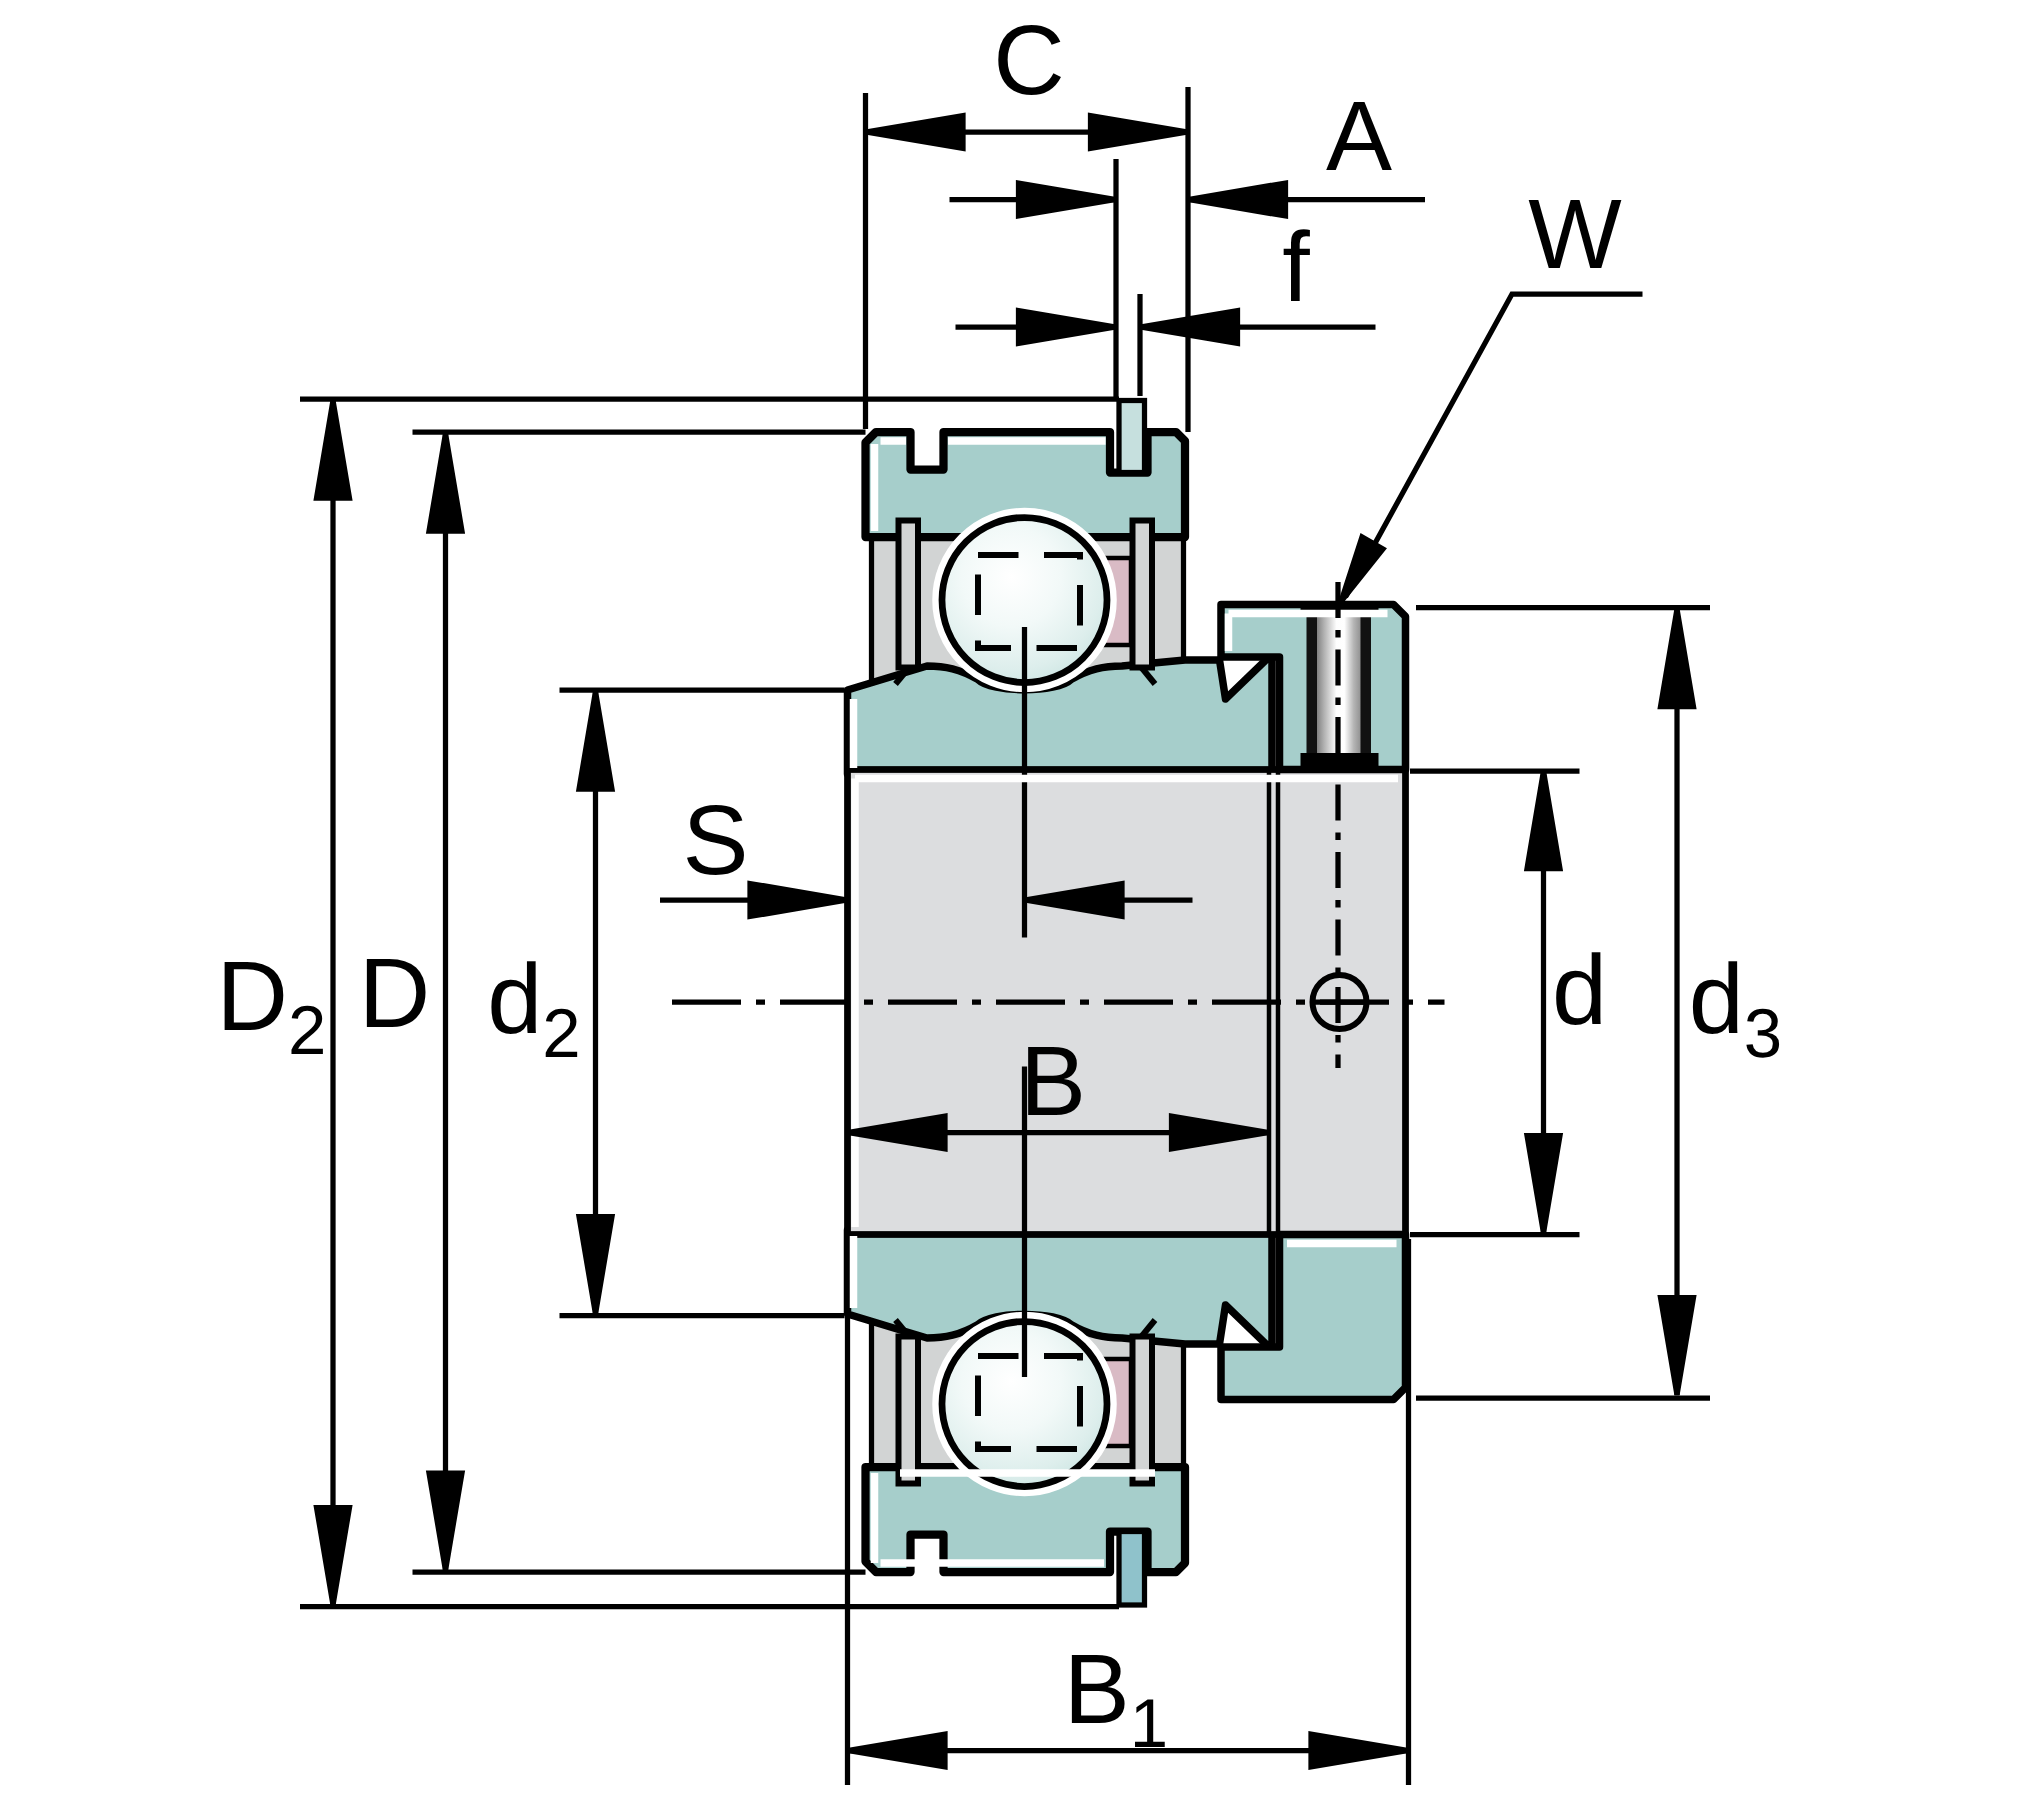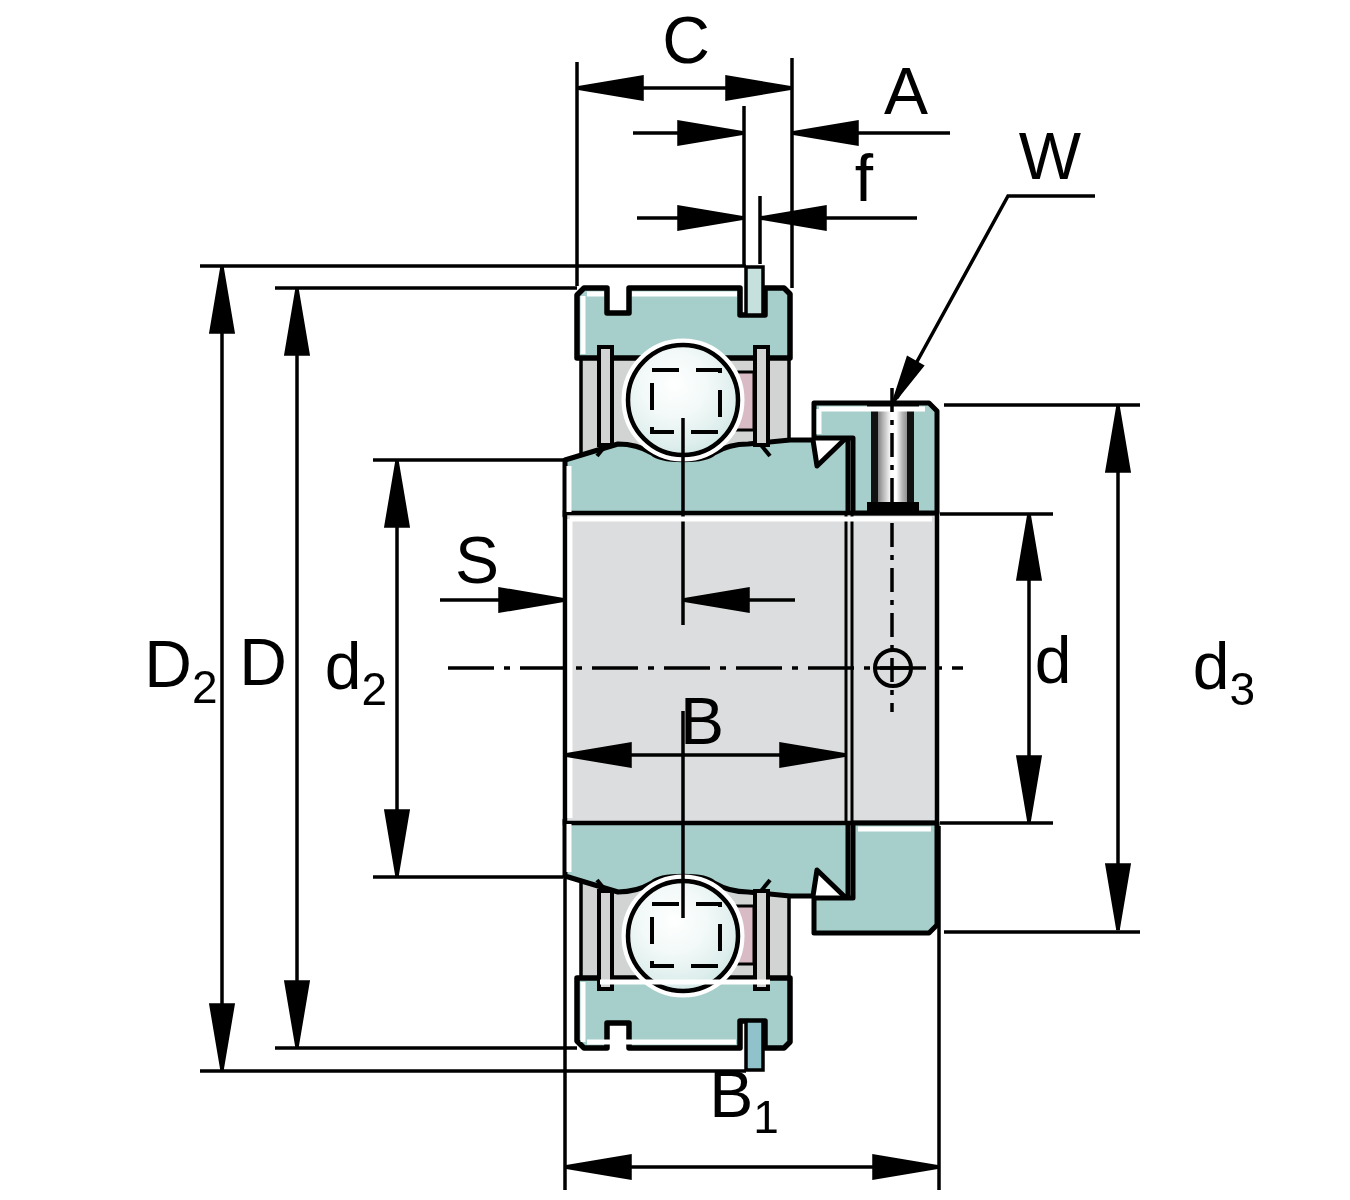--- a/index.html
+++ b/index.html
@@ -255,16 +255,16 @@
 <div class="dim-label" style="left:686px;top:46px"><span>C</span><span class="sub"></span></div>
 <div class="dim-label" style="left:906px;top:97px"><span>A</span><span class="sub"></span></div>
 <div class="dim-label" style="left:864px;top:184px"><span>f</span><span class="sub"></span></div>
 <div class="dim-label" style="left:1050px;top:162px"><span>W</span><span class="sub"></span></div>
 <div class="dim-label" style="left:181px;top:670px"><span>D</span><span class="sub">2</span></div>
 <div class="dim-label" style="left:263px;top:668px"><span>D</span><span class="sub"></span></div>
 <div class="dim-label" style="left:356px;top:672px"><span>d</span><span class="sub">2</span></div>
 <div class="dim-label" style="left:477px;top:566px"><span>S</span><span class="sub"></span></div>
 <div class="dim-label" style="left:702px;top:727px"><span>B</span><span class="sub"></span></div>
 <div class="dim-label" style="left:1053px;top:666px"><span>d</span><span class="sub"></span></div>
-<div class="dim-label" style="left:1224px;top:672px"><span>d</span><span class="sub">3</span></div>
-<div class="dim-label" style="left:744px;top:1100px"><span>B</span><span class="sub">1</span></div>
+<div class="dim-label" style="left:1157px;top:672px"><span>d</span><span class="sub">3</span></div>
+<div class="dim-label" style="left:744px;top:1132px"><span>B</span><span class="sub">1</span></div>
 
 </div>
 
 </body></html>

